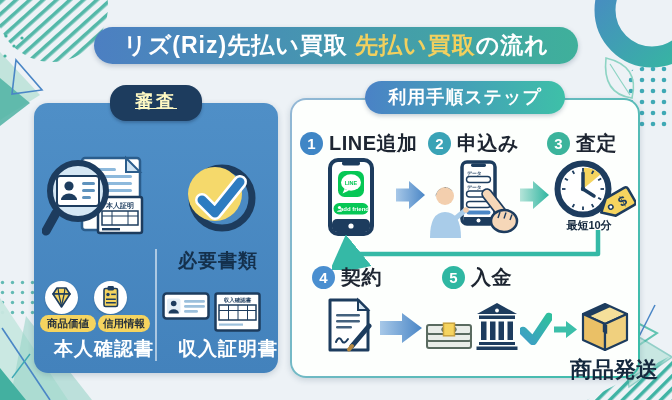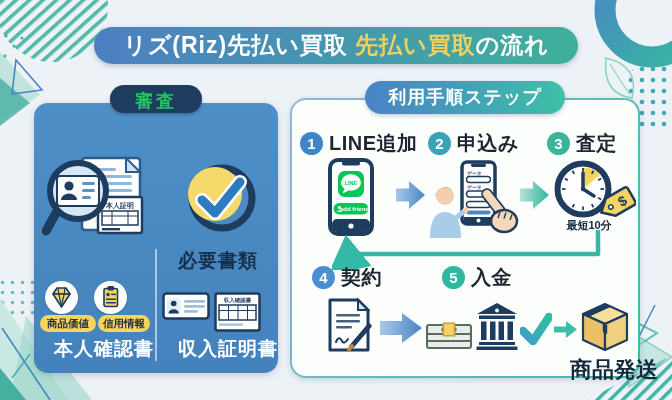--- a/index.html
+++ b/index.html
@@ -13,23 +13,23 @@
   
   .title-banner{position:absolute;left:94px;top:27px;width:484px;height:37px;border-radius:19px;
     background:linear-gradient(90deg,#4c7fc2,#3fb09b);color:#fff;font-size:23px;font-weight:bold;
     text-align:center;line-height:37px;letter-spacing:1px;z-index:3;box-shadow:0 2px 5px rgba(30,60,90,.25);
     white-space:nowrap;}
   .hl{color:#f2d05e;}
 
   
   .lp-wrap{position:absolute;left:34px;top:103px;width:244px;height:270px;border-radius:14px;
     background:linear-gradient(180deg,#4f8fc7,#4382bc);box-shadow:0 2px 6px rgba(30,60,90,.2);z-index:2;}
-  .lp-badge{position:absolute;left:50%;transform:translateX(-50%);top:-18px;width:92px;height:28px;
-    border-radius:16px;background:#1d3c5e;color:#22c55e;font-size:18px;font-weight:bold;text-align:center;
-    line-height:32px;letter-spacing:3px;box-shadow:0 2px 3px rgba(20,40,70,.3);}
+  .lp-badge{position:absolute;left:50%;transform:translateX(-50%);top:-18px;width:92px;height:36px;
+    border-radius:16px;background:#1d3c5e;color:#fef9c3;font-size:18px;font-weight:bold;text-align:center;
+    line-height:32px;letter-spacing:3px;box-shadow:0 2px 3px rgba(20,40,70,.3);text-decoration:underline;}
   .lp-heading{position:absolute;left:50%;transform:translateX(-50%);top:19px;width:222px;height:31px;
     border-radius:16px;background:#f2f5f1;color:#111f33;font-size:18px;font-weight:bold;text-align:center;
     line-height:31px;white-space:nowrap;}
   .col-label{position:absolute;width:120px;text-align:center;font-size:19px;font-weight:bold;
     color:#14304c;letter-spacing:1px;white-space:nowrap;}
   .cap{position:absolute;width:120px;text-align:right;font-size:19px;font-weight:bold;color:#fff;
     letter-spacing:1px;white-space:nowrap;}
   .ybadge{position:absolute;background:#f5d45f;border-radius:9px;font-size:10.5px;font-weight:bold;
     color:#26303b;text-align:center;line-height:17px;height:17px;white-space:nowrap;}
   .wcircle{position:absolute;width:33px;height:33px;border-radius:50%;background:#fff;

